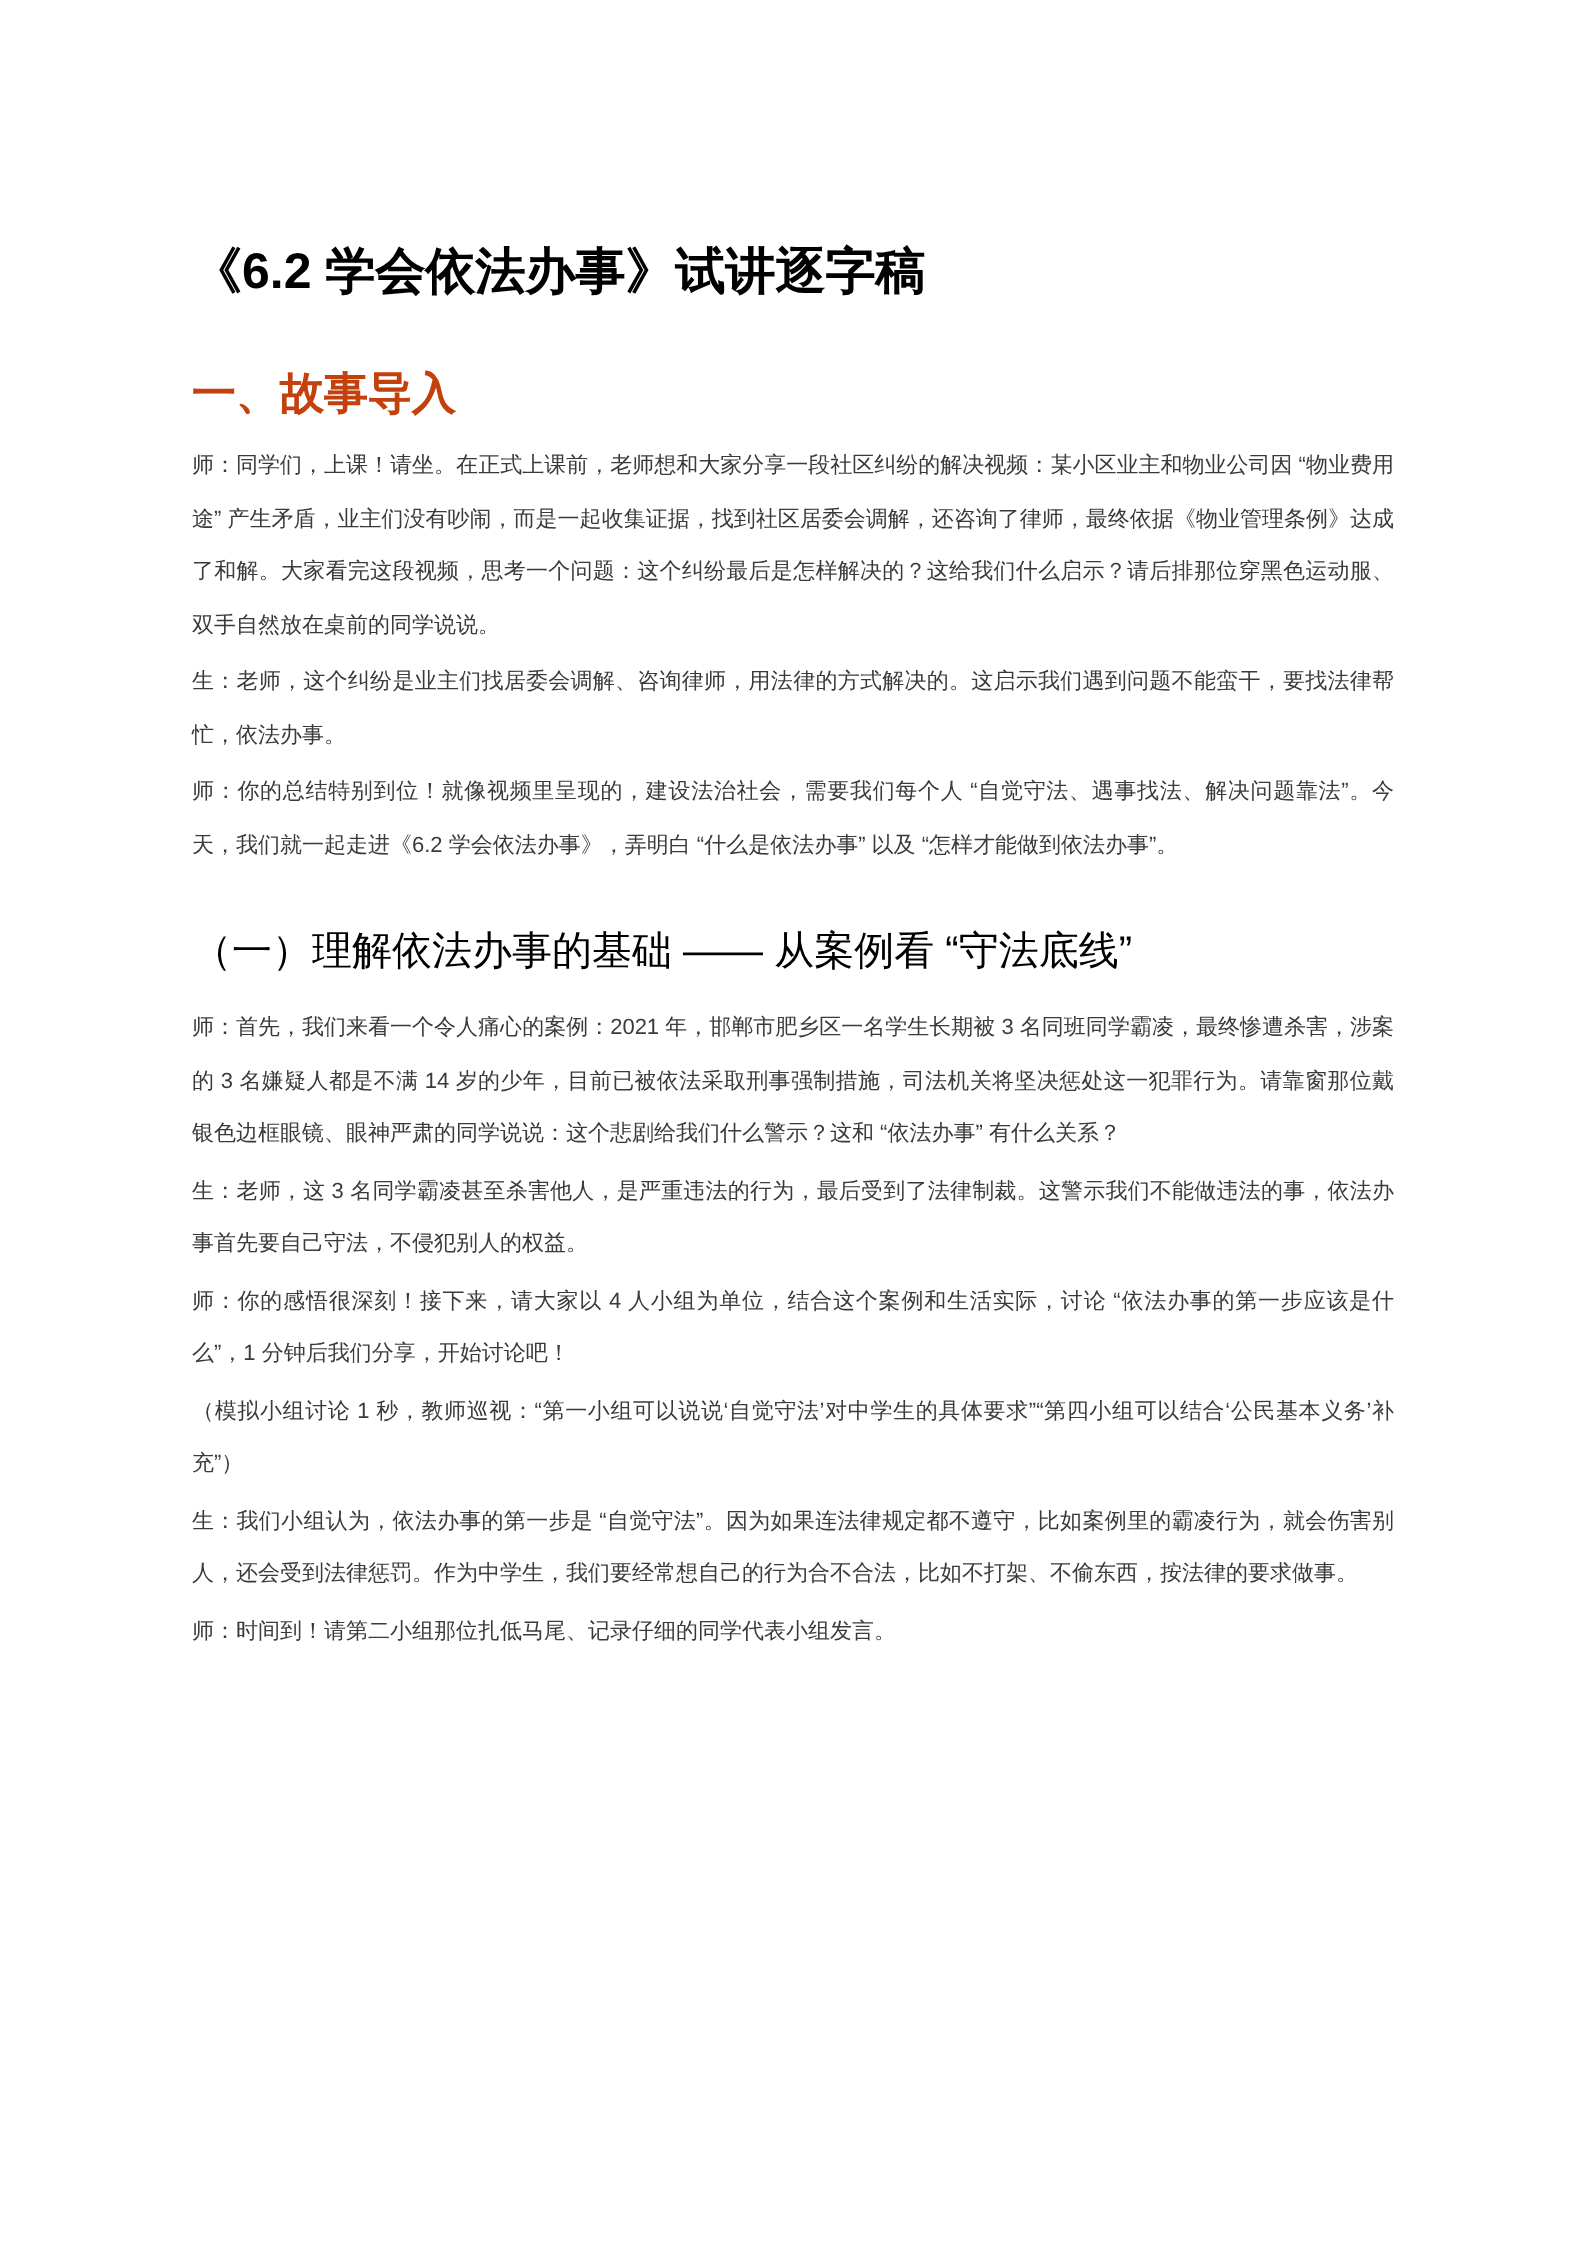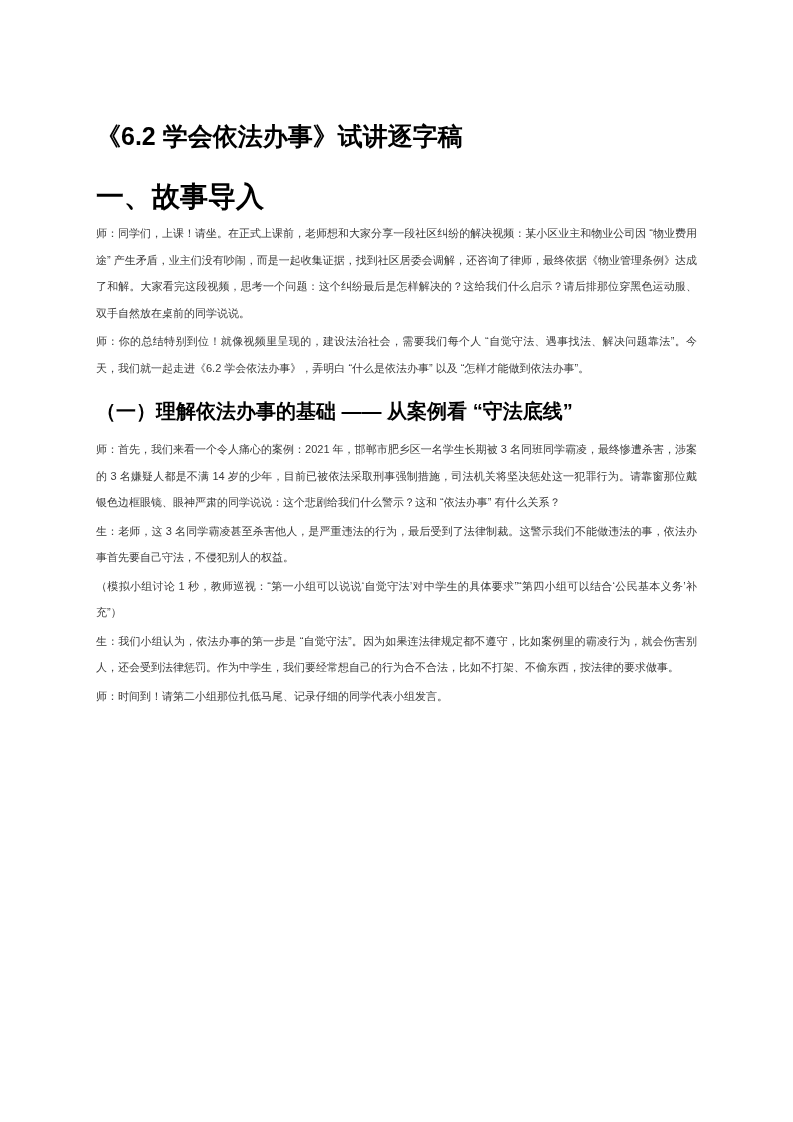--- a/index.html
+++ b/index.html
@@ -18,32 +18,32 @@
     font-family: "Liberation Sans", sans-serif;
   }
   h1.doc-title {
     font-size: 25px;
     line-height: 36px;
     font-weight: bold;
     color: #000000;
     margin: 0 0 24px 0;
   }
   h2.section-heading {
-    font-size: 28px;
+    font-size: 22px;
     line-height: 30px;
     font-weight: bold;
-    color: #000000;
+    color: #c2410c;
     margin: 28px 0 8px 0;
   }
   h3.subsection-heading {
     font-size: 20px;
     line-height: 29px;
-    font-weight: bold;
+    font-weight: normal;
     color: #000000;
-    margin: 16px 0 10px 0;
+    margin: 26px 0 10px 0;
   }
   p.body-para {
     font-size: 11px;
     line-height: 26.5px;
     color: #3a3a3a;
     margin: 0 0 2px 0;
     text-align: justify;
     word-break: break-all;
   }
 </style>
@@ -51,30 +51,32 @@
 <body>
 
 <div class="page">
 
   <h1 class="doc-title">《6.2 学会依法办事》试讲逐字稿</h1>
 
   <h2 class="section-heading">一、故事导入</h2>
 
   <p class="body-para">师：同学们，上课！请坐。在正式上课前，老师想和大家分享一段社区纠纷的解决视频：某小区业主和物业公司因 “物业费用途” 产生矛盾，业主们没有吵闹，而是一起收集证据，找到社区居委会调解，还咨询了律师，最终依据《物业管理条例》达成了和解。大家看完这段视频，思考一个问题：这个纠纷最后是怎样解决的？这给我们什么启示？请后排那位穿黑色运动服、双手自然放在桌前的同学说说。</p>
 
+  <p class="body-para">生：老师，这个纠纷是业主们找居委会调解、咨询律师，用法律的方式解决的。这启示我们遇到问题不能蛮干，要找法律帮忙，依法办事。</p>
 
   <p class="body-para">师：你的总结特别到位！就像视频里呈现的，建设法治社会，需要我们每个人 “自觉守法、遇事找法、解决问题靠法”。今天，我们就一起走进《6.2 学会依法办事》，弄明白 “什么是依法办事” 以及 “怎样才能做到依法办事”。</p>
 
 
   <h3 class="subsection-heading">（一）理解依法办事的基础 —— 从案例看 “守法底线”</h3>
 
   <p class="body-para">师：首先，我们来看一个令人痛心的案例：2021 年，邯郸市肥乡区一名学生长期被 3 名同班同学霸凌，最终惨遭杀害，涉案的 3 名嫌疑人都是不满 14 岁的少年，目前已被依法采取刑事强制措施，司法机关将坚决惩处这一犯罪行为。请靠窗那位戴银色边框眼镜、眼神严肃的同学说说：这个悲剧给我们什么警示？这和 “依法办事” 有什么关系？</p>
 
   <p class="body-para">生：老师，这 3 名同学霸凌甚至杀害他人，是严重违法的行为，最后受到了法律制裁。这警示我们不能做违法的事，依法办事首先要自己守法，不侵犯别人的权益。</p>
 
+  <p class="body-para">师：你的感悟很深刻！接下来，请大家以 4 人小组为单位，结合这个案例和生活实际，讨论 “依法办事的第一步应该是什么”，1 分钟后我们分享，开始讨论吧！</p>
 
   <p class="body-para">（模拟小组讨论 1 秒，教师巡视：“第一小组可以说说‘自觉守法’对中学生的具体要求”“第四小组可以结合‘公民基本义务’补充”）</p>
 
   <p class="body-para">生：我们小组认为，依法办事的第一步是 “自觉守法”。因为如果连法律规定都不遵守，比如案例里的霸凌行为，就会伤害别人，还会受到法律惩罚。作为中学生，我们要经常想自己的行为合不合法，比如不打架、不偷东西，按法律的要求做事。</p>
 
   <p class="body-para">师：时间到！请第二小组那位扎低马尾、记录仔细的同学代表小组发言。</p>
 
 </div>
 
 </body></html>

